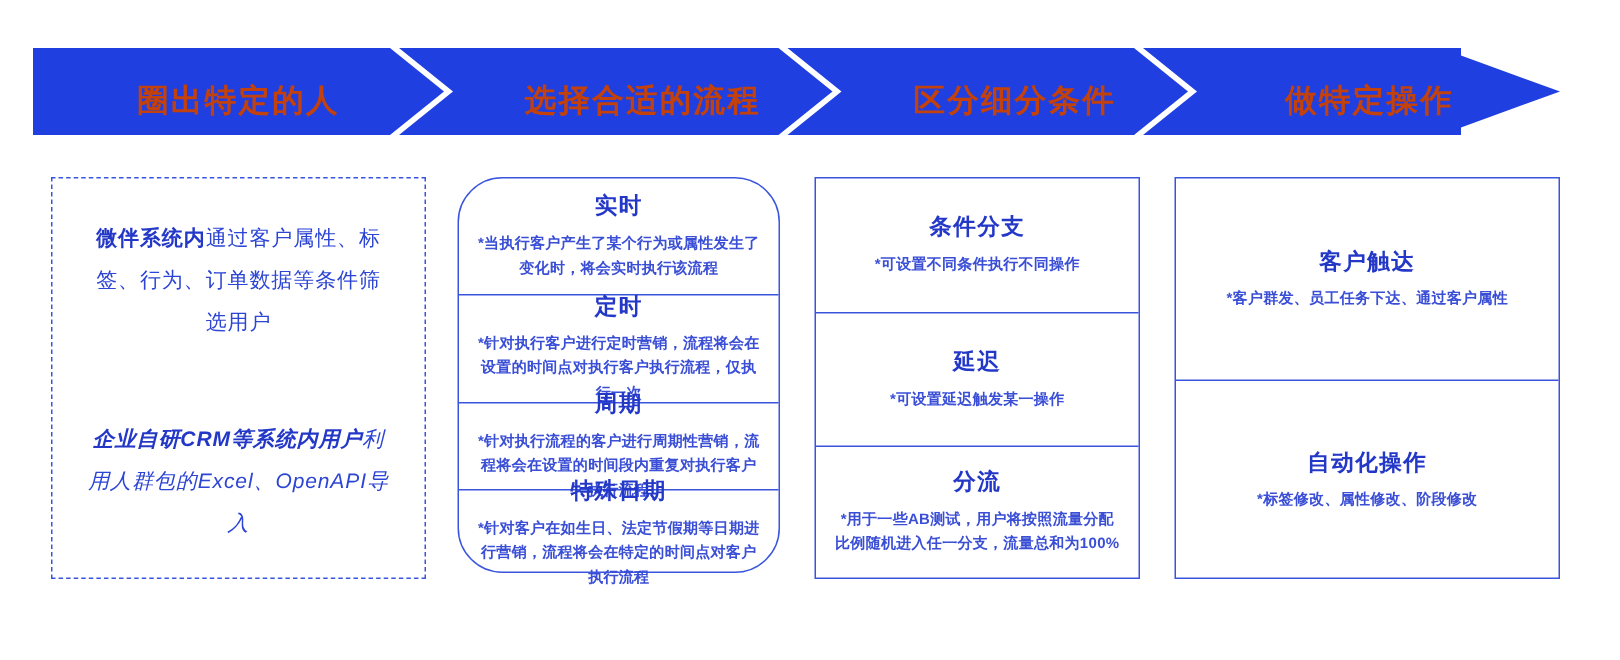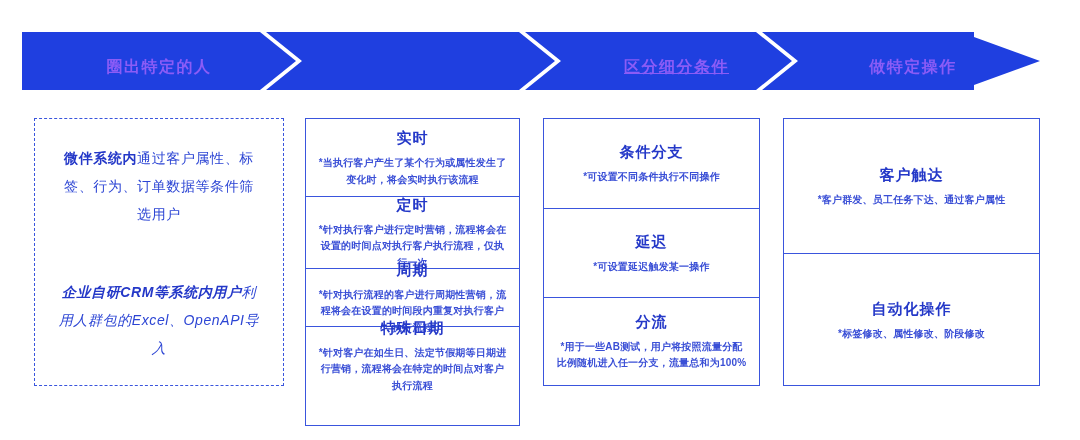--- a/index.html
+++ b/index.html
@@ -13,22 +13,22 @@
   }
   #stage{position:absolute;left:0;top:0;width:1080px;height:440px;}
 
   
   .banner{position:absolute;left:22px;top:32px;width:1018px;height:58px;}
   .banner svg{display:block;}
   .banner-labels{position:absolute;left:0;top:0;width:1018px;height:58px;}
   .chev-label{
     position:absolute;top:0;height:70px;
     display:flex;align-items:center;justify-content:center;
-    color:#8b5cf6;
-    font-size:16px;font-weight:bold;letter-spacing:1.5px;
+    color:#c2410c;
+    font-size:21px;font-weight:bold;letter-spacing:1.5px;
     white-space:nowrap;
   }
 
   
   .cols{position:absolute;left:0;top:118px;width:1080px;height:268px;}
   .col{position:absolute;top:0;box-sizing:border-box;background:#ffffff;}
   .col.dashed{border:1.5px dashed #3a55dd;}
   .col.solid{border:1.5px solid #3a55dd;}
 
   .cell{
@@ -70,37 +70,38 @@
 
       <path d="M244,0 L497,0 L533,29 L497,58 L244,58 L280,29 Z" fill="#1f3fe0"></path>
 
       <path d="M503,0 L734,0 L770,29 L734,58 L503,58 L539,29 Z" fill="#1f3fe0"></path>
 
       <path d="M740,0 L952,0 L952,-0 L952,0 L952,0 L952,0 Z" fill="none"></path>
       <path d="M740,0 L952,0 L952,5 L1018,29 L952,53 L952,58 L740,58 L776,29 Z" fill="#1f3fe0"></path>
     </svg>
     <div class="banner-labels">
       <div class="chev-label" style="left:0px;width:274px;">圈出特定的人</div>
-      <div class="chev-label" style="left:539px;width:231px;text-decoration:underline;">区分细分条件</div>
+      <div class="chev-label" style="left:280px;width:253px;">选择合适的流程</div>
+      <div class="chev-label" style="left:539px;width:231px;">区分细分条件</div>
       <div class="chev-label" style="left:776px;width:230px;">做特定操作</div>
     </div>
   </div>
 
   <div class="cols">
 
     <div class="col dashed" style="left:34px;width:250px;height:268px;">
       <div class="cell" style="height:134px;">
         <div class="para"><b>微伴系统内</b><span>通过客户属性、标签、行为、订单数据等条件筛选用户</span></div>
       </div>
       <div class="cell" style="height:133px;font-style:italic;">
         <div class="para"><b>企业自研CRM等系统内用户</b><span>利用人群包的Excel、OpenAPI导入</span></div>
       </div>
     </div>
 
-    <div class="col solid" style="left:305px;width:215px;height:308px;">
+    <div class="col solid" style="left:305px;width:215px;height:264px;border-radius:30px;">
       <div class="cell" style="height:77px;">
         <div class="cell-title">实时</div>
         <div class="cell-desc wide">*当执行客户产生了某个行为或属性发生了变化时，将会实时执行该流程</div>
       </div>
       <div class="cell" style="height:72px;">
         <div class="cell-title">定时</div>
         <div class="cell-desc wide">*针对执行客户进行定时营销，流程将会在设置的时间点对执行客户执行流程，仅执行一次</div>
       </div>
       <div class="cell" style="height:58px;">
         <div class="cell-title">周期</div>

